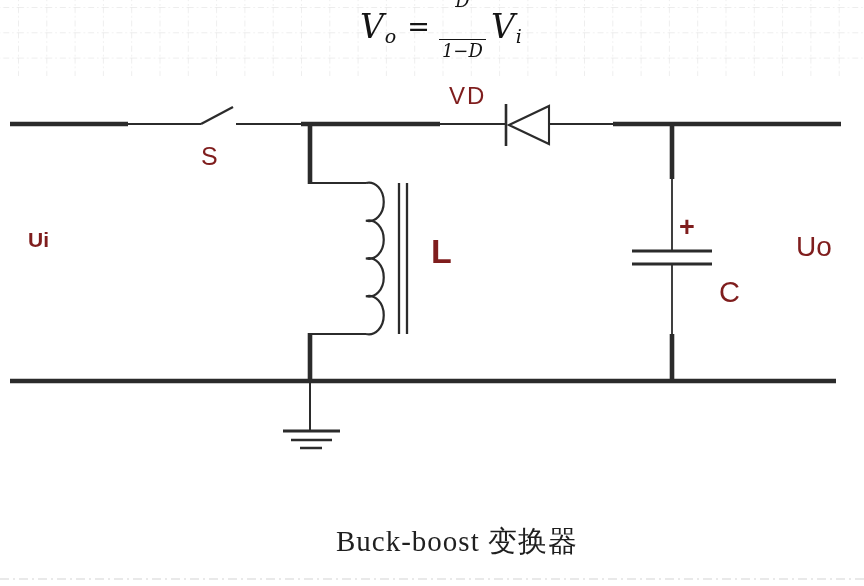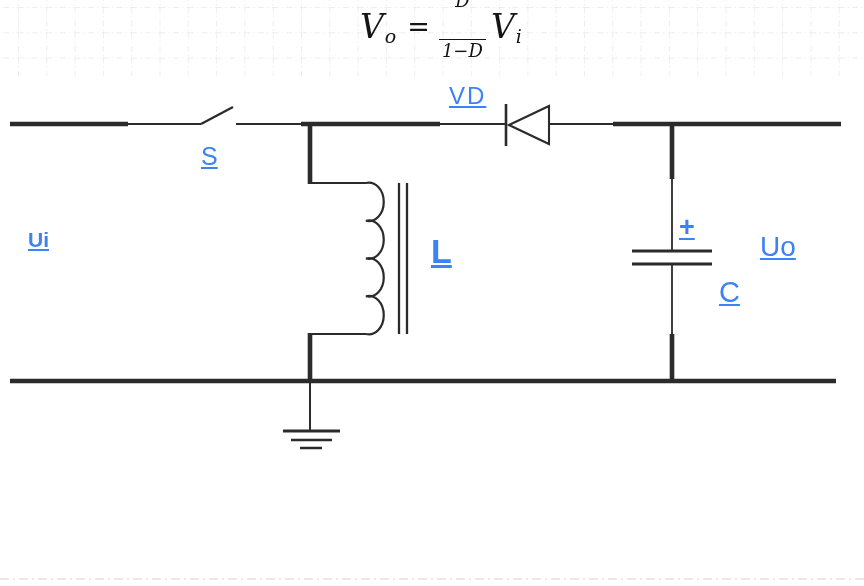--- a/index.html
+++ b/index.html
@@ -5,28 +5,28 @@
   html,body{margin:0;padding:0;background:#fff;}
   #stage{
     position:relative;
     width:864px;height:586px;
     background:#ffffff;
     overflow:hidden;
     font-family:"Liberation Sans", sans-serif;
     color:#222;
   }
   svg{position:absolute;left:0;top:0;}
-  .lbl{position:absolute;color:#3b82f6;white-space:nowrap;text-decoration:underline;}
+  .lbl{position:absolute;color:#7f1d1d;white-space:nowrap;}
   .lbl-s   {left:201px;top:142px;font-size:25px;font-weight:500;}
   .lbl-vd  {left:449px;top:82px;font-size:24px;font-weight:500;letter-spacing:2px;}
   .lbl-ui  {left:28px; top:228px;font-size:21px;font-weight:600;}
   .lbl-l   {left:431px;top:232px;font-size:34px;font-weight:700;}
   .lbl-plus{left:679px;top:212px;font-size:27px;font-weight:600;}
   .lbl-c   {left:719px;top:276px;font-size:29px;font-weight:400;}
-  .lbl-uo  {left:760px;top:231px;font-size:28px;font-weight:500;}
+  .lbl-uo  {left:796px;top:231px;font-size:28px;font-weight:500;}
 
   .formula{
     position:absolute;left:360px;top:0px;height:52px;
     display:flex;align-items:center;
     font-family:"DejaVu Serif", serif;
     font-style:italic;color:#141414;
   }
   .fv{font-size:33px;line-height:1;}
   .fsub{font-size:19px;line-height:1;align-self:center;margin-top:20px;margin-left:1px;}
   .feq{font-size:27px;font-style:normal;margin:0 9px 0 11px;line-height:1;}
@@ -122,14 +122,15 @@
   </div>
 
   <span class="lbl lbl-s">S</span>
   <span class="lbl lbl-vd">VD</span>
   <span class="lbl lbl-ui">Ui</span>
   <span class="lbl lbl-l">L</span>
   <span class="lbl lbl-plus">+</span>
   <span class="lbl lbl-c">C</span>
   <span class="lbl lbl-uo">Uo</span>
 
+  <div class="caption">Buck-boost 变换器</div>
 
 </div>
 
 </body></html>

